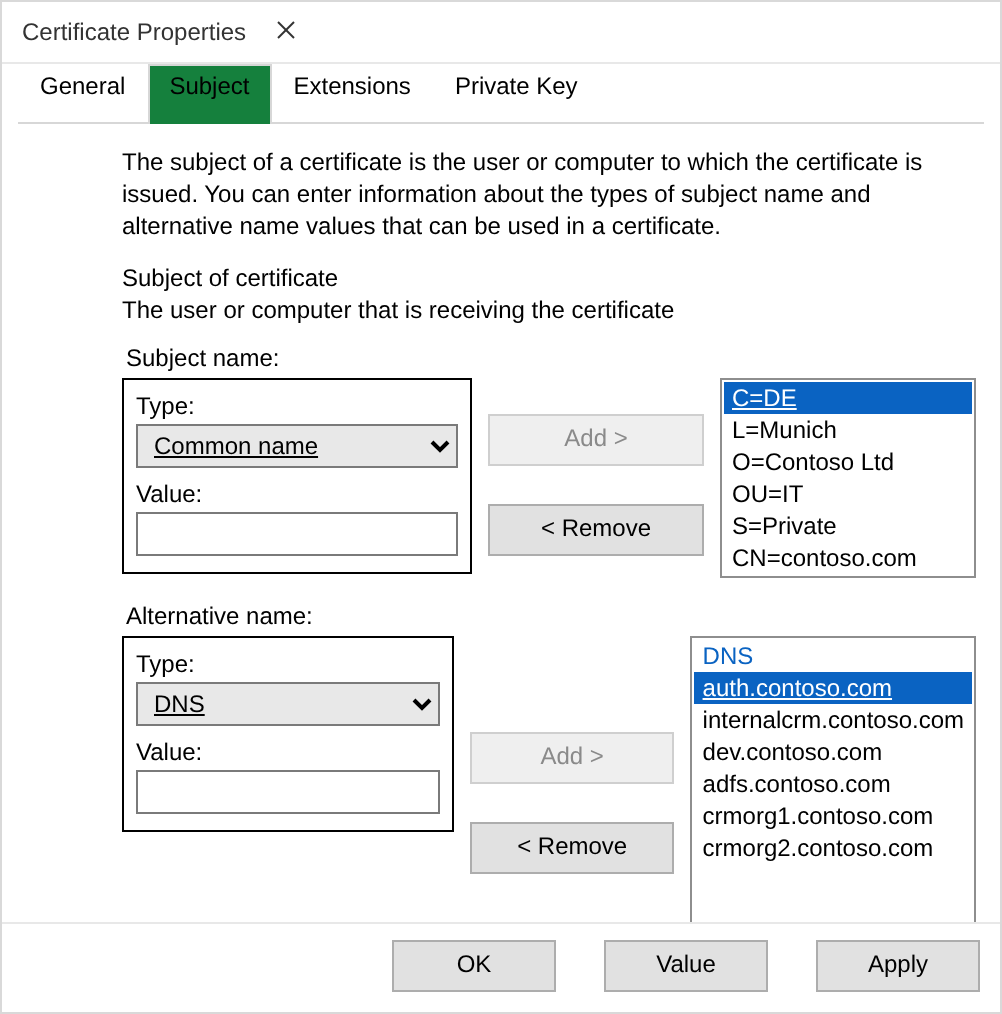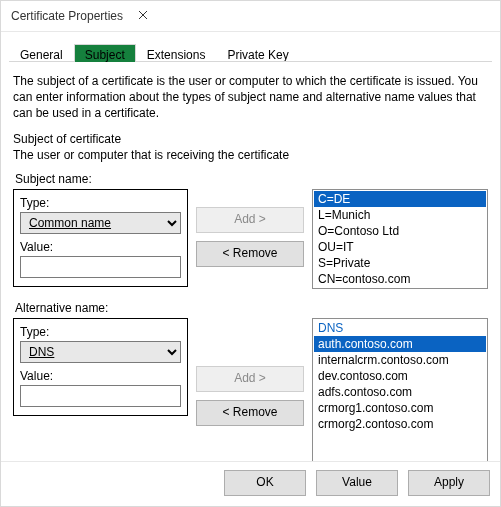--- a/index.html
+++ b/index.html
@@ -2,44 +2,44 @@
 <html><head>
 <meta charset="utf-8">
 <style>
   html,body{margin:0;padding:0;font-family:"Segoe UI",Tahoma,Arial,sans-serif;font-size:12px;color:#000;background:#fff;}
   .window{width:501px;height:507px;box-sizing:border-box;border:1px solid #d9d9d9;display:flex;flex-direction:column;background:#fff;}
   .titlebar{height:30px;display:flex;align-items:center;padding:0 4px 0 10px;border-bottom:1px solid #e8e8e8;}
   .titlebar .title{color:#333;}
   .close-btn{width:40px;height:28px;display:flex;align-items:center;justify-content:center;color:#555;}
   .close-btn svg{width:10px;height:10px;}
   .tabs{display:flex;align-items:flex-end;height:24px;margin:6px 8px 0 8px;}
-  .tab{padding:3px 10px 0 10px;border:1px solid transparent;border-bottom:none;color:#000;position:relative;}
+  .tab{padding:3px 10px 12px 10px;border:1px solid transparent;border-bottom:none;color:#000;position:relative;}
   .tab.active{border-color:#d7d7d7;background:#15803d;z-index:2;}
   .tab-strip{height:1px;background:#d7d7d7;margin:0 8px;position:relative;top:-1px;z-index:1;}
-  .content{flex:1;padding:6px 12px 6px 12px;overflow:hidden;}
+  .content{flex:1;padding:6px 12px 6px 12px;overflow:hidden;margin-left:48px;}
   .intro{margin:4px 0 10px 0;line-height:1.35;}
   .section-heading{margin:6px 0 2px 0;}
   .section-sub{margin:0 0 10px 0;}
   .row-area{display:flex;gap:8px;margin-bottom:12px;}
   .col-left{width:175px;}
-  .col-mid{width:108px;display:flex;flex-direction:column;gap:8px;padding-top:18px;align-items:stretch;}
+  .col-mid{width:108px;display:flex;flex-direction:column;gap:19px;padding-top:18px;align-items:stretch;}
   .col-right{flex:1;}
   .field-box{border:1px solid #000000;padding:4px 6px 8px 6px;}
   .fld-label{margin:2px 0 2px 0;}
   select,input[type=text]{width:100%;box-sizing:border-box;font:inherit;height:22px;border:1px solid #7a7a7a;background:#fff;padding:1px 4px;text-decoration:underline;}
   select{background:#e8e8e8;}
   .btn{height:24px;border:1px solid #adadad;background:#e1e1e1;font:inherit;text-align:center;line-height:22px;color:#000;}
   .btn.disabled{color:#8a8a8a;border-color:#cfcfcf;background:#efefef;}
   .listbox{border:1px solid #8e8e8e;background:#fff;min-height:90px;padding:1px;}
   .listbox.tall{min-height:142px;}
   .li-item{padding:0 4px;line-height:16px;white-space:nowrap;overflow:hidden;}
   .li-item.heading{color:#0a63c2;}
-  .li-item.selected{background:#0a63c2;color:#fff;}
+  .li-item.selected{background:#0a63c2;color:#fff;text-decoration:underline;}
   .label-out{margin:0 0 3px 2px;}
-  .dlg-buttons{display:flex;justify-content:flex-end;gap:10px;padding:8px 10px 10px 0;border-top:1px solid #e8e8e8;}
+  .dlg-buttons{display:flex;justify-content:flex-end;gap:24px;padding:8px 10px 10px 0;border-top:1px solid #e8e8e8;}
   .dlg-buttons .btn{width:80px;}
   .alt-row .col-mid{padding-top:48px;}
 </style>
 </head>
 <body>
 
 <div class="window">
 
   <div class="titlebar">
     <span class="title">Certificate Properties</span>

